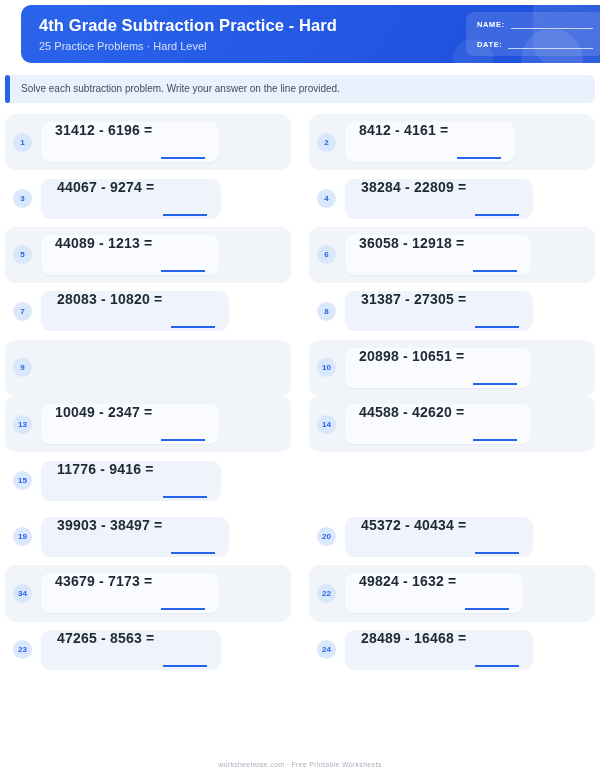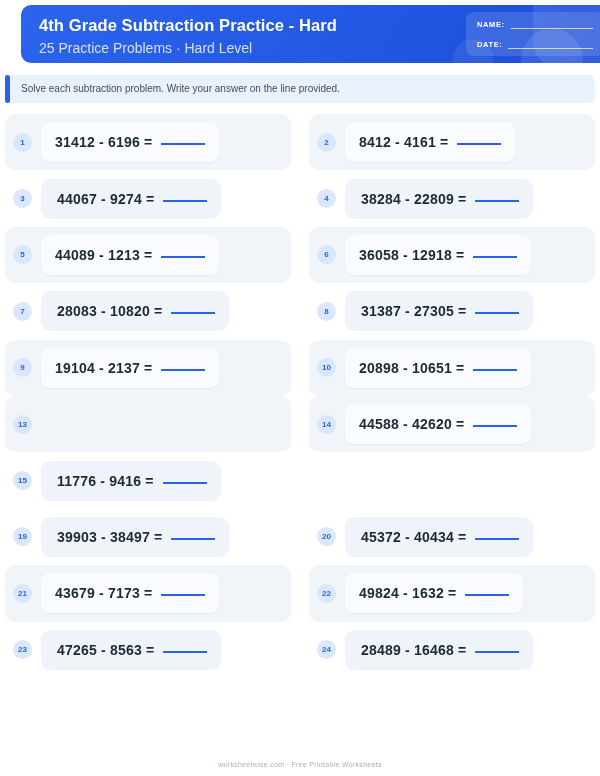--- a/index.html
+++ b/index.html
@@ -17,21 +17,21 @@
     background: linear-gradient(120deg, #2b64ec 0%, #2458e2 55%, #1c4ed8 100%);
     overflow: hidden;
     margin-left: 16px;
   }
   .deco { position: absolute; background: rgba(255,255,255,0.09); }
   .deco.c1 { width: 96px; height: 96px; border-radius: 26px; right: -18px; top: -34px; }
   .deco.c2 { width: 62px; height: 62px; border-radius: 50%; right: 28px; bottom: -28px; background: rgba(255,255,255,0.10); }
   .deco.c3 { width: 40px; height: 40px; border-radius: 50%; right: 118px; bottom: -16px; background: rgba(255,255,255,0.07); }
   .header-text { position: absolute; left: 18px; top: 11px; }
   .title { color: #ffffff; font-size: 16.5px; font-weight: bold; letter-spacing: 0.1px; }
-  .subtitle { color: rgba(255,255,255,0.80); font-size: 14px; margin-top: 5px; }
+  .subtitle { color: rgba(255,255,255,0.80); font-size: 11px; margin-top: 5px; }
   .namedate {
     position: absolute; right: 7px; top: 7px; width: 138px; height: 44px;
     background: rgba(255,255,255,0.13); border-radius: 8px;
     padding: 8px 11px 7px 11px;
     display: flex; flex-direction: column; justify-content: space-between;
   }
   .nd-row { display: flex; align-items: flex-end; }
   .nd-label { color: #ffffff; font-size: 7.5px; font-weight: bold; letter-spacing: 0.6px; }
   .nd-line { flex: 1; margin-left: 6px; border-bottom: 1.5px solid rgba(255,255,255,0.70); height: 8px; }
 
@@ -65,21 +65,21 @@
   }
   .cell.striped { background: #f1f5fa; }
   .badge {
     width: 19px; height: 19px; border-radius: 50%;
     background: rgba(213,228,250,0.85); color: #2563eb;
     font-size: 8px; font-weight: bold;
     display: flex; align-items: center; justify-content: center;
     margin-right: 9px; flex: none;
   }
   .card {
-    display: flex; align-items: center; height: 40px;
+    display: flex; height: 40px;
     border-radius: 9px; padding: 0 14px;
   }
   .cell.striped .card { background: rgba(250,252,254,0.9); box-shadow: 0 1px 2px rgba(30,41,59,0.05); }
   .cell.plain .card { background: rgba(233,240,250,0.72); padding-left: 16px; }
   .expr { font-size: 14px; font-weight: bold; color: #1e2936; letter-spacing: 0.2px; white-space: nowrap; }
   .blank {
     display: inline-block; width: 44px; margin-left: 9px;
     border-bottom: 2.5px solid #2563eb; padding-bottom: 4px;
     position: relative; top: -3px;
   }
@@ -192,40 +192,40 @@
       <span class="expr">31387 - 27305 =</span>
       <span class="blank">
         <span class="dashes">_____</span>
       </span>
     </span>
   </div>
     </div>
     <div class="row">
       <div class="cell striped">
     <span class="badge">9</span>
-    <span class="card">
-      <span class="expr">19104 - 2137 =</span>
-      <span class="blank">
-        <span class="dashes">_____</span>
-      </span>
-    </span>
   </div>
       <div class="cell striped">
     <span class="badge">10</span>
     <span class="card">
       <span class="expr">20898 - 10651 =</span>
       <span class="blank">
         <span class="dashes">_____</span>
       </span>
     </span>
   </div>
     </div>
     <div class="row">
       <div class="cell striped">
     <span class="badge">13</span>
+    <span class="card">
+      <span class="expr">10049 - 2347 =</span>
+      <span class="blank">
+        <span class="dashes">_____</span>
+      </span>
+    </span>
   </div>
       <div class="cell striped">
     <span class="badge">14</span>
     <span class="card">
       <span class="expr">44588 - 42620 =</span>
       <span class="blank">
         <span class="dashes">_____</span>
       </span>
     </span>
   </div>
@@ -256,21 +256,21 @@
     <span class="card">
       <span class="expr">45372 - 40434 =</span>
       <span class="blank">
         <span class="dashes">_____</span>
       </span>
     </span>
   </div>
     </div>
     <div class="row">
       <div class="cell striped">
-    <span class="badge">21</span>
+    <span class="badge">34</span>
     <span class="card">
       <span class="expr">43679 - 7173 =</span>
       <span class="blank">
         <span class="dashes">_____</span>
       </span>
     </span>
   </div>
       <div class="cell striped">
     <span class="badge">22</span>
     <span class="card">

